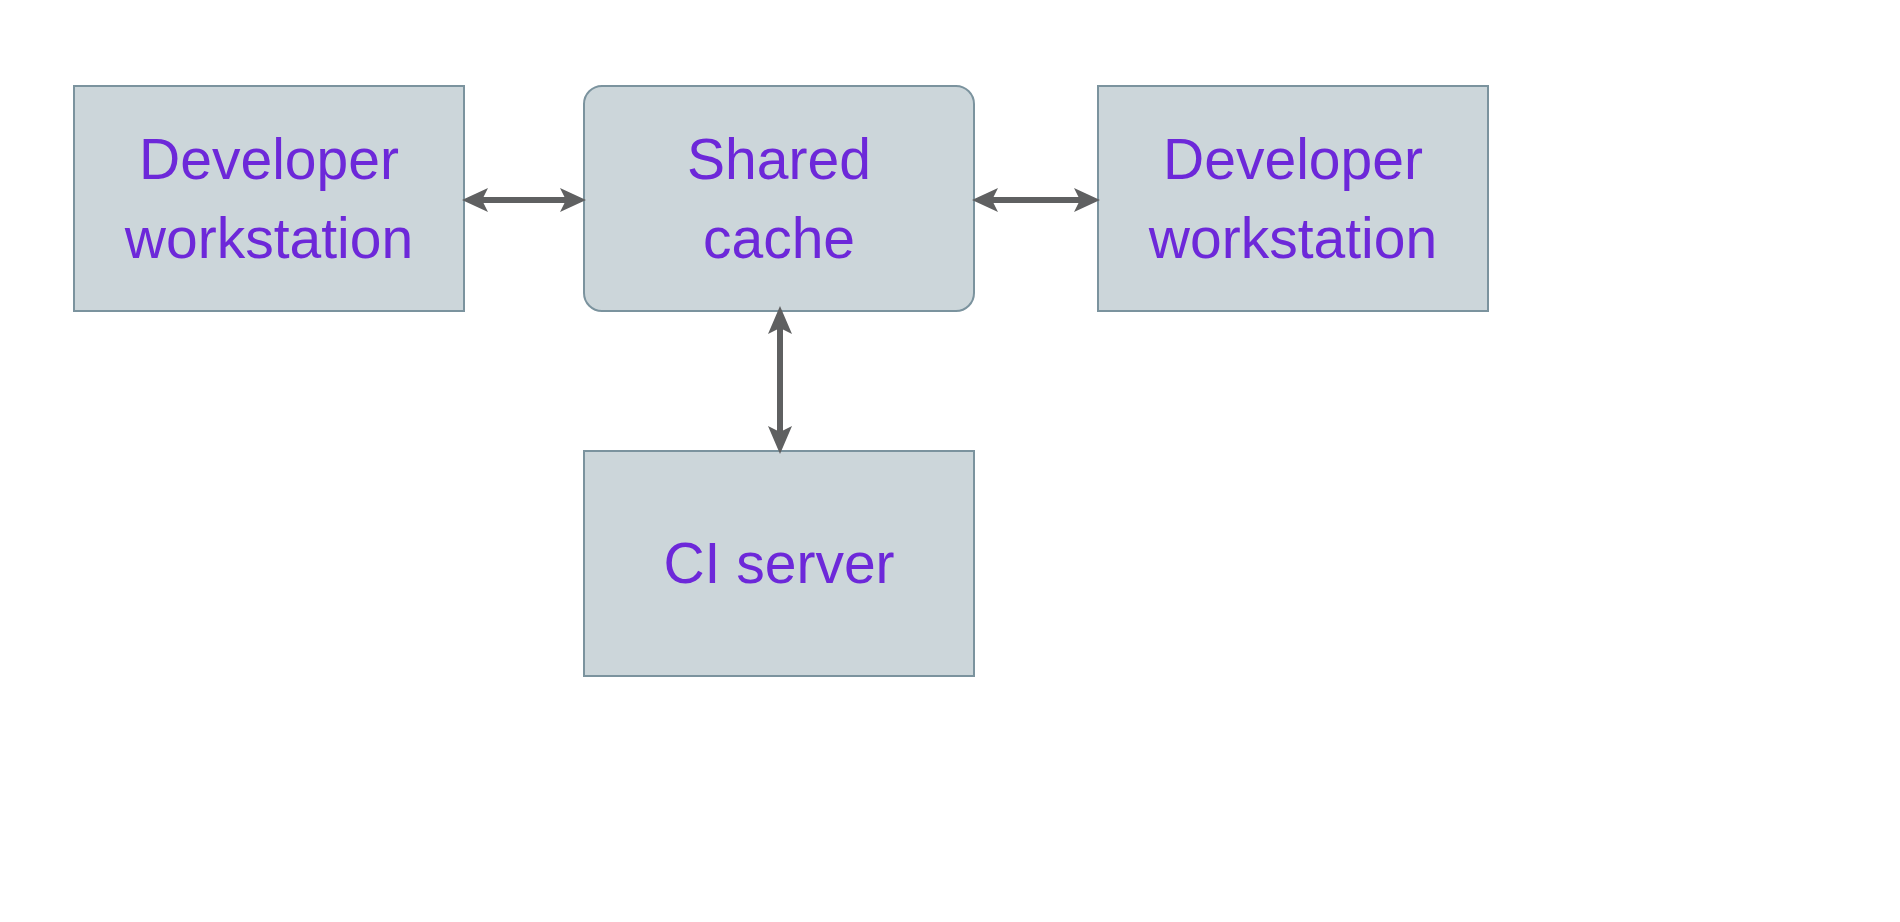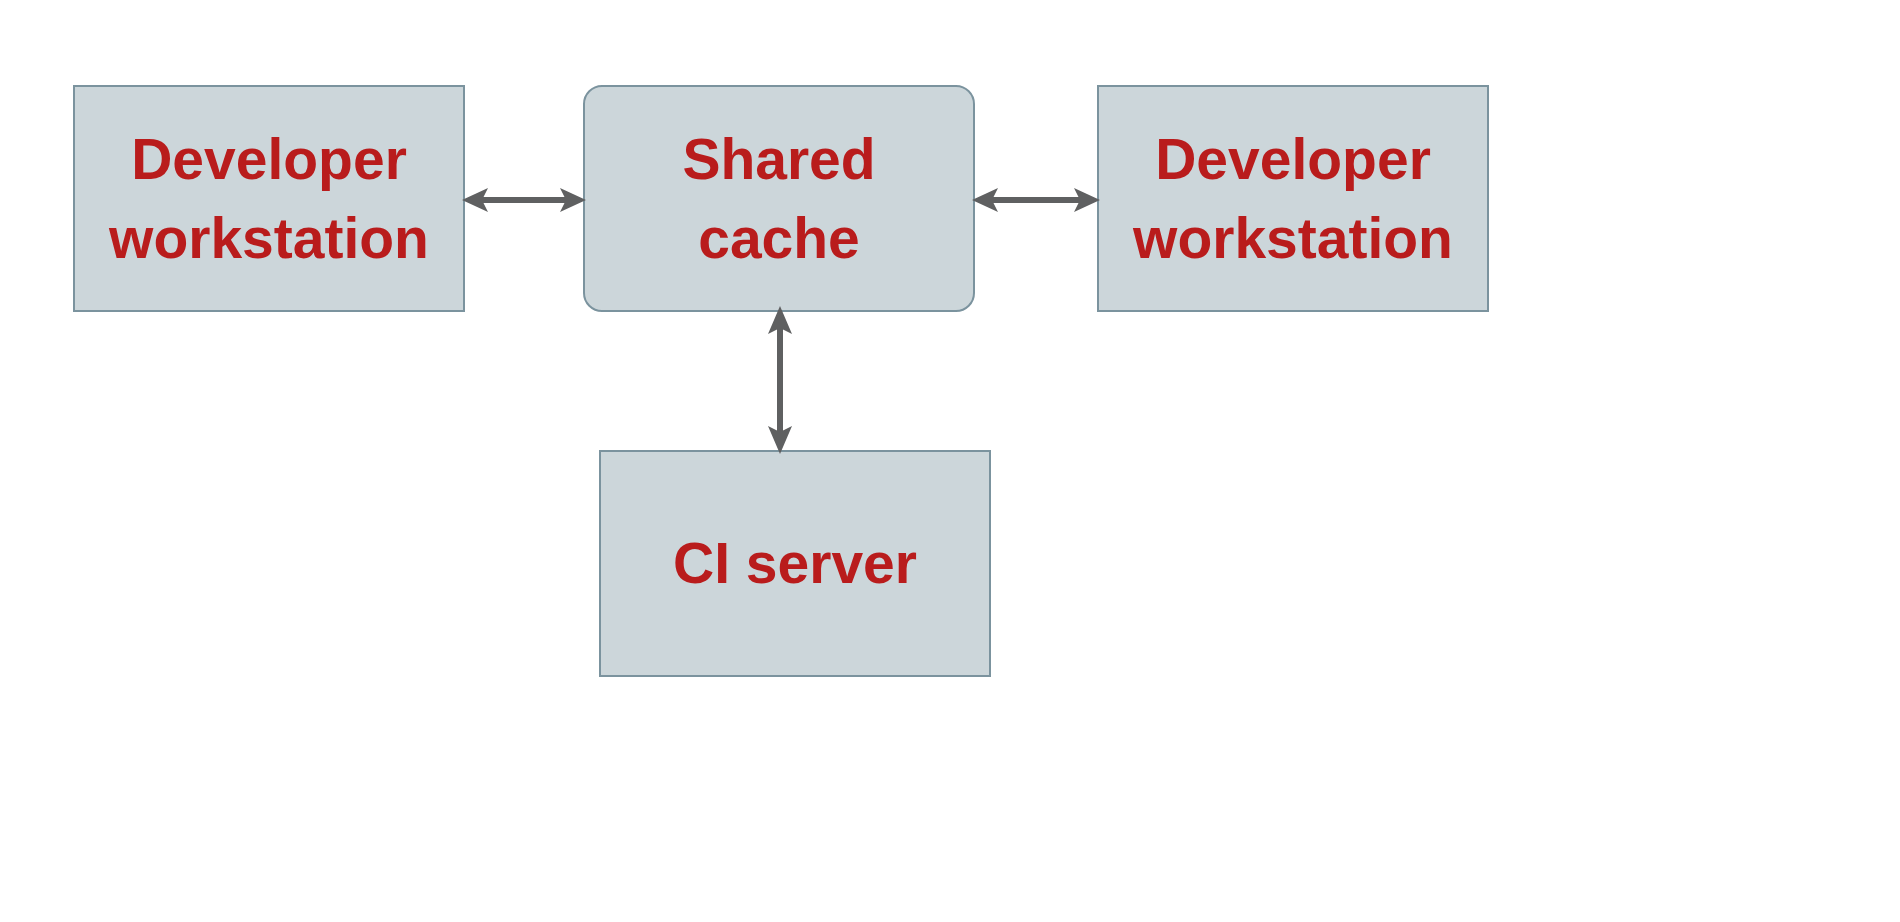--- a/index.html
+++ b/index.html
@@ -24,22 +24,22 @@
     background: #ccd6da;
     border: 2px solid #7b939e;
     display: flex;
     align-items: center;
     justify-content: center;
     text-align: center;
   }
   .node-label {
     font-size: 57px;
     line-height: 1.38;
-    color: #b91c1c;
-    font-weight: 700;
+    color: #6d28d9;
+    font-weight: 400;
     letter-spacing: 0px;
     white-space: pre-line;
     width: 115%;
   }
   
   #node-dev-left {
     left: 73px;
     top: 85px;
     width: 392px;
     height: 227px;
@@ -58,21 +58,20 @@
     top: 85px;
     width: 392px;
     height: 227px;
   }
   
   #node-ci-server {
     left: 583px;
     top: 450px;
     width: 392px;
     height: 227px;
-    margin-left: 16px;
   }
   #node-ci-server .node-label {
     width: 100%;
   }
   .edge {
     position: absolute;
     overflow: visible;
   }
   #edge-left {
     left: 462px;

